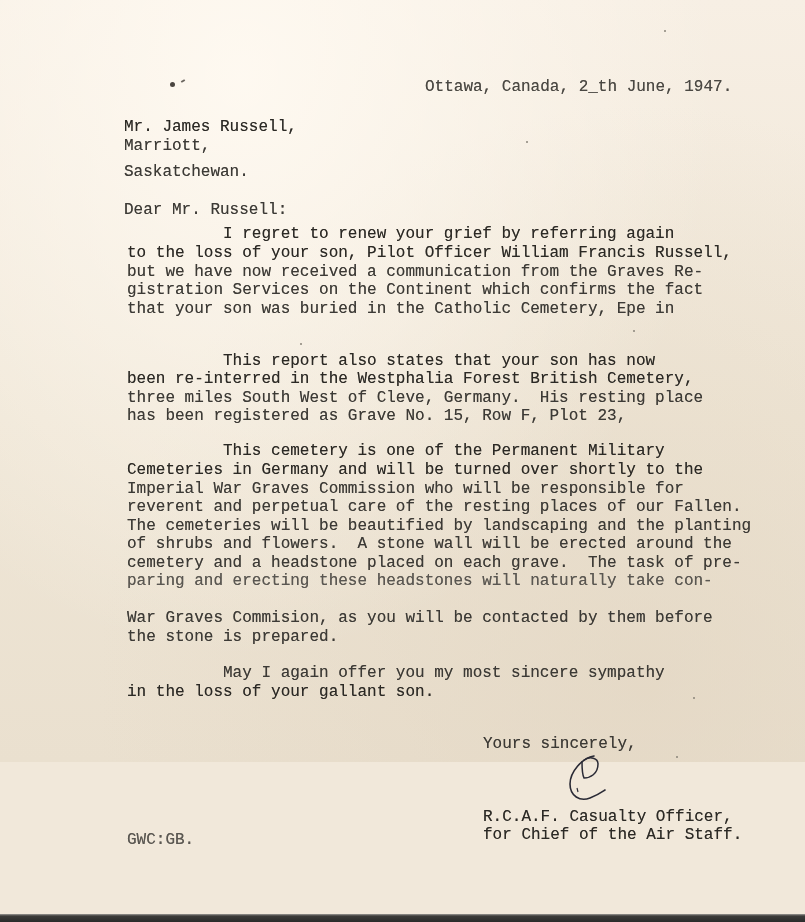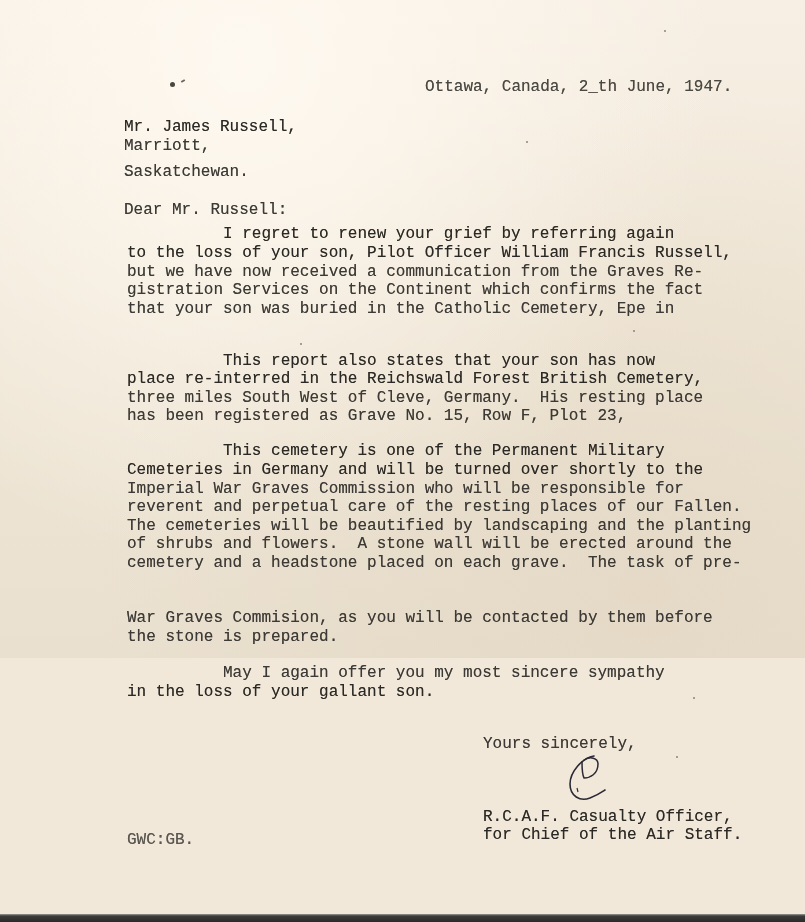--- a/index.html
+++ b/index.html
@@ -3,21 +3,21 @@
 <meta charset="utf-8">
 <style>
   html, body { margin: 0; padding: 0; }
   body {
     width: 805px; height: 922px; overflow: hidden;
     background: #f1e8da;
     position: relative;
     font-family: "Liberation Mono", "DejaVu Sans Mono", monospace;
   }
   .paper {
-    position: absolute; left: 0; top: 0; width: 805px; height: 658px;
+    position: absolute; left: 0; top: 0; width: 805px; height: 762px;
     background:
       radial-gradient(ellipse at 30% 10%, rgba(255,250,242,0.9) 0%, rgba(255,250,242,0) 60%),
       radial-gradient(ellipse at 80% 90%, rgba(225,212,192,0.6) 0%, rgba(225,212,192,0) 60%),
       linear-gradient(180deg, #f7efe4 0%, #efe6d6 55%, #eae0cf 100%);
     text-decoration: underline;
   }
   .bottom-edge {
     position: absolute; left: 0; top: 914px; width: 805px; height: 8px;
     background: linear-gradient(180deg, #9c9a96 0px, #3d3c3a 2px, #2a2a2a 8px);
   }
@@ -52,31 +52,32 @@
 
   <div class="line" style="left:124px; top:201px;">Dear Mr. Russell:</div>
 
   <div class="line dark" style="left:127px; top:225px;">          I regret to renew your grief by referring again</div>
   <div class="line dark" style="left:127px; top:244px;">to the loss of your son, Pilot Officer William Francis Russell,</div>
   <div class="line" style="left:127px; top:263px;">but we have now received a communication from the Graves Re-</div>
   <div class="line" style="left:127px; top:281px;">gistration Services on the Continent which confirms the fact</div>
   <div class="line" style="left:127px; top:300px;">that your son was buried in the Catholic Cemetery, Epe in</div>
 
   <div class="line dark" style="left:127px; top:352px;">          This report also states that your son has now</div>
-  <div class="line dark" style="left:127px; top:370px;">place re-interred in the Reichswald Forest British Cemetery,</div>
+  <div class="line dark" style="left:127px; top:370px;">been re-interred in the Westphalia Forest British Cemetery,</div>
   <div class="line" style="left:127px; top:389px;">three miles South West of Cleve, Germany.  His resting place</div>
   <div class="line" style="left:127px; top:407px;">has been registered as Grave No. 15, Row F, Plot 23,</div>
 
   <div class="line dark" style="left:127px; top:442px;">          This cemetery is one of the Permanent Military</div>
   <div class="line dark" style="left:127px; top:461px;">Cemeteries in Germany and will be turned over shortly to the</div>
   <div class="line" style="left:127px; top:480px;">Imperial War Graves Commission who will be responsible for</div>
   <div class="line" style="left:127px; top:498px;">reverent and perpetual care of the resting places of our Fallen.</div>
   <div class="line" style="left:127px; top:517px;">The cemeteries will be beautified by landscaping and the planting</div>
   <div class="line" style="left:127px; top:535px;">of shrubs and flowers.  A stone wall will be erected around the</div>
   <div class="line" style="left:127px; top:554px;">cemetery and a headstone placed on each grave.  The task of pre-</div>
+  <div class="line light" style="left:127px; top:572px;">paring and erecting these headstones will naturally take con-</div>
   <div class="line" style="left:127px; top:609px;">War Graves Commision, as you will be contacted by them before</div>
   <div class="line" style="left:127px; top:628px;">the stone is prepared.</div>
 
   <div class="line" style="left:127px; top:664px;">          May I again offer you my most sincere sympathy</div>
   <div class="line dark" style="left:127px; top:683px;">in the loss of your gallant son.</div>
 
   <div class="line" style="left:483px; top:719px;margin-top:16px;">Yours sincerely,</div>
 
   <svg class="signature" viewBox="0 0 60 60">
     <path d="M34 8 C22 10, 10 24, 10 36 C10 48, 20 54, 30 50 C38 47, 42 44, 45 42" fill="none" stroke="#2a2a35" stroke-width="1.6" stroke-linecap="round"></path>

